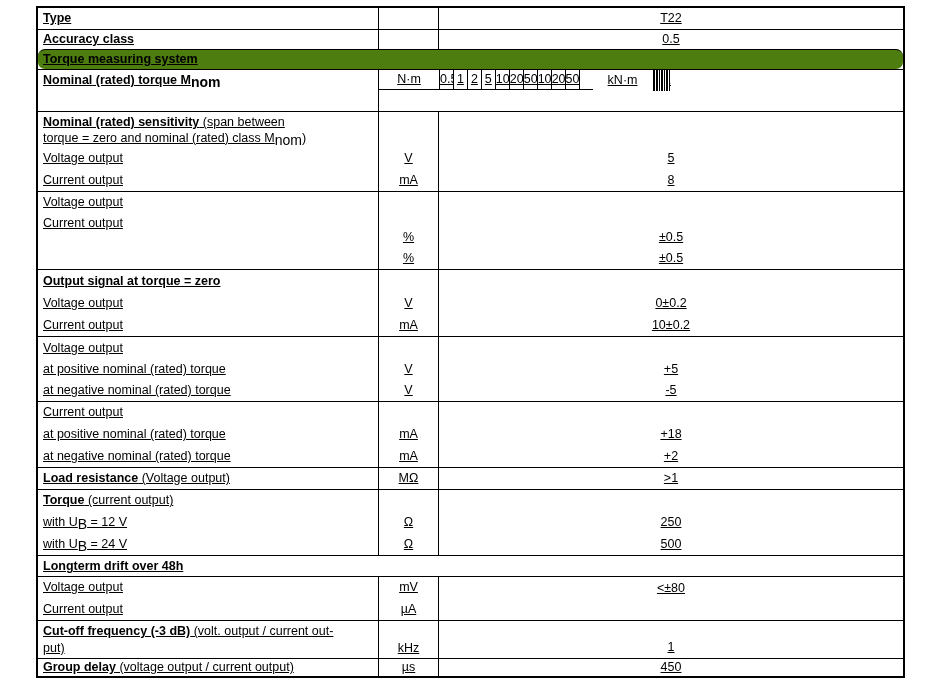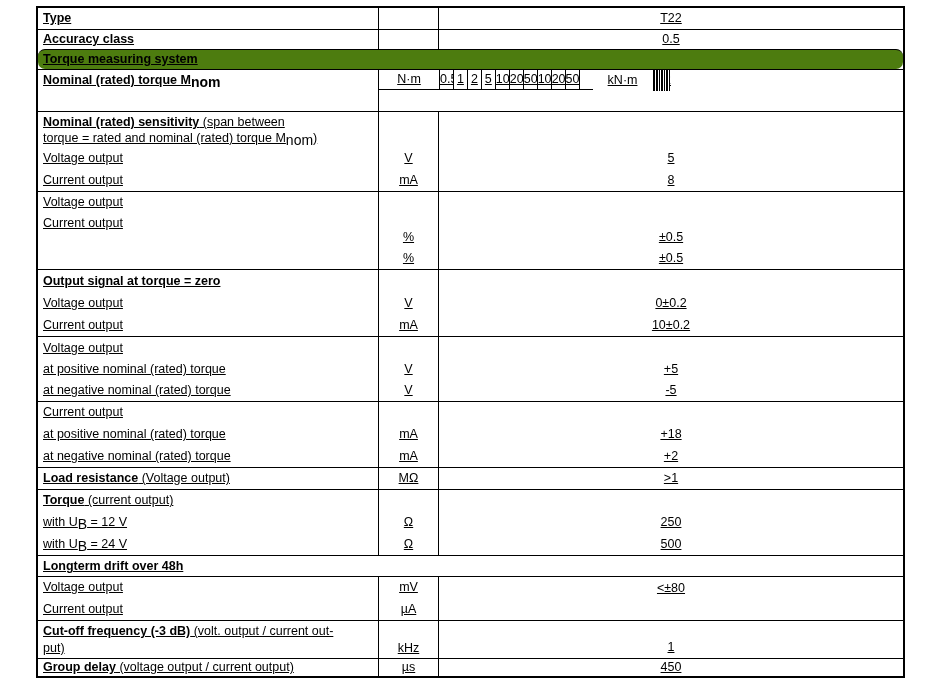--- a/index.html
+++ b/index.html
@@ -101,21 +101,21 @@
         <div class="c h21"></div>
         <div class="c h21">1</div>
       </div>
     </div>
   </div>
 
   <div class="sec" style="height:79px">
     <div class="lc">
       <div class="para" style="height:35px">
         <b>Nominal (rated) sensitivity</b><span> (span between</span><br>
-        <span>torque = rated and nominal (rated) torque M</span><sub>nom</sub><span>)</span>
+        <span>torque = zero and nominal (rated) class M</span><sub>nom</sub><span>)</span>
       </div>
       <div class="ln">Voltage output</div>
       <div class="ln">Current output</div>
     </div>
     <div class="uc">
       <div style="height:35px"></div>
       <div class="ln">V</div>
       <div class="ln">mA</div>
     </div>
     <div class="dc">

